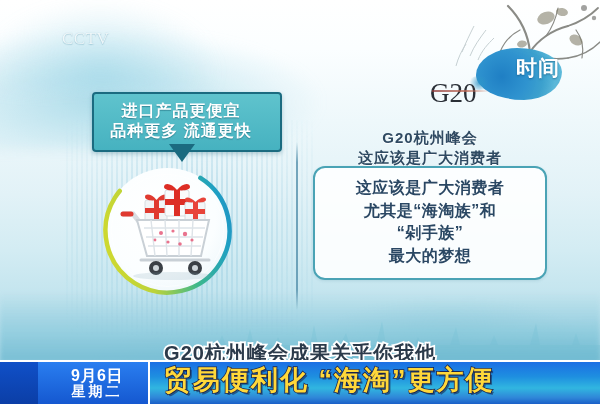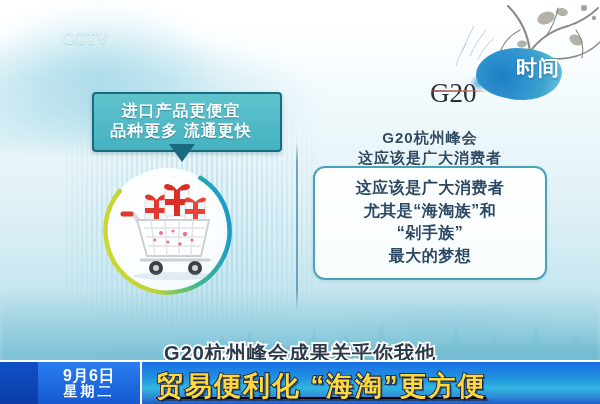--- a/index.html
+++ b/index.html
@@ -213,27 +213,28 @@
   .banner-left{
     width:38px;
     background:linear-gradient(to bottom,#1050c8,#0b3ea6);
   }
   .banner-date{
     width:102px;
     background:linear-gradient(to bottom,#2a7ef0,#1558d0);
     display:flex;flex-direction:column;align-items:center;justify-content:center;
     color:#ffffff;font-weight:700;line-height:1.1;
     border-right:2px solid #ffffff;
+    padding-left:8px;
   }
   .banner-date .d1{font-size:16px;letter-spacing:.5px;}
   .banner-date .d2{font-size:14px;letter-spacing:3px;}
   .banner-title{
     flex:1;position:relative;
     background:linear-gradient(to bottom,#1b6fe4 0%,#1e8fe0 35%,#31b6e0 62%,#2f86d8 85%,#1a5fc8 100%);
-    display:flex;align-items:flex-end;text-decoration:underline;
+    display:flex;align-items:flex-start;
   }
   .banner-title .ttl{
     margin-left:14px;
     font-size:27px;font-weight:700;letter-spacing:2px;
     color:#ffd83a;
     -webkit-text-stroke:1.6px #1c2550;
     paint-order:stroke fill;
     text-shadow:2px 2px 0 rgba(20,30,70,.55);
     white-space:nowrap;
   }

